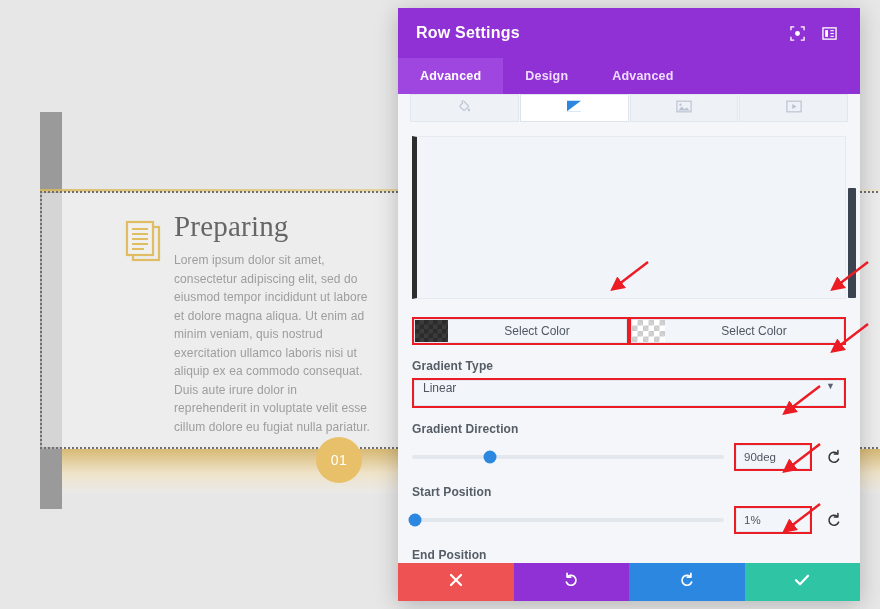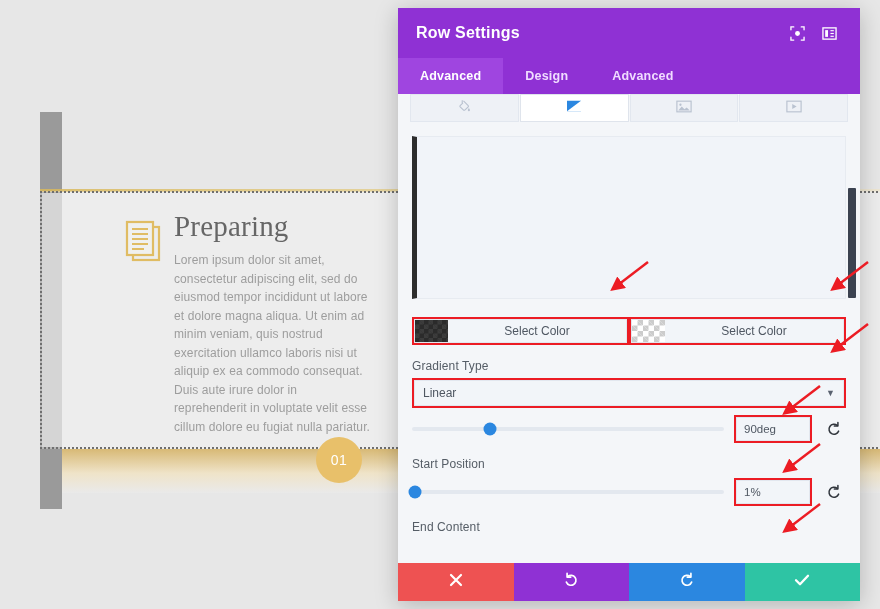--- a/index.html
+++ b/index.html
@@ -184,21 +184,21 @@
     height: 163px;
     background: #f1f4f9;
     border: 1px solid #e7ebf1;
     border-left: 5px solid #2d2d2d;
   }
 
   .field-block { padding: 0 14px; }
   .field-label {
     font-size: 12px;
     color: #555d66;
-    font-weight: normal;
+    font-weight: bold;
     margin: 14px 0 5px 0;
     letter-spacing: .1px;
   }
 
   .color-row {
     display: flex; margin-top: 18px;
   }
   .color-field {
     flex: 1 1 0;
     position: relative;
@@ -237,21 +237,21 @@
     cursor: pointer;
   }
 
   .select-wrap {
     border: 2px solid #ec1c24;
   }
   .select-box {
     height: 26px;
     background: #f2f5f9;
     border: 1px solid #e2e7ef;
-    display: flex; align-items: center;
+    display: flex; 
     padding: 0 8px;
     font-size: 12px;
     color: #4f5762;
     cursor: pointer;
   }
   .select-box .val { flex: 1 1 auto; }
   .select-caret { font-size: 9px; color: #5a6270; }
 
   .slider-row {
     display: flex; align-items: center;
@@ -436,20 +436,21 @@
       </div>
 
       <div class="field-label">Gradient Type</div>
       <div class="select-wrap">
         <div class="select-box">
           <span class="val">Linear</span>
           <span class="select-caret">▼</span>
         </div>
       </div>
 
+      <div class="field-label">Gradient Direction</div>
       <div class="slider-row">
         <div class="slider-track">
           <div class="slider-thumb" id="thumb-dir" style="left: 25%;"></div>
         </div>
         <div class="num-field">
           <input class="num-input" type="text" value="90deg" style="">
         </div>
         <div class="reset-btn">
           <svg width="16" height="16" viewBox="0 0 18 18">
             <path d="M14.2 11.4A5.6 5.6 0 1 1 12.6 5" fill="none" stroke="#30353c" stroke-width="1.7" stroke-linecap="round"></path>
@@ -467,21 +468,21 @@
           <input class="num-input" type="text" value="1%" style="">
         </div>
         <div class="reset-btn">
           <svg width="16" height="16" viewBox="0 0 18 18">
             <path d="M14.2 11.4A5.6 5.6 0 1 1 12.6 5" fill="none" stroke="#30353c" stroke-width="1.7" stroke-linecap="round"></path>
             <path d="M13.4 1.6v4.1H9.3" fill="none" stroke="#30353c" stroke-width="1.7" stroke-linecap="round" stroke-linejoin="round"></path>
           </svg>
         </div>
       </div>
 
-      <div class="field-label">End Content</div>
+      <div class="field-label">End Position</div>
 
     </div>
 
     <div class="scrollbar-track">
       <div class="scrollbar-thumb"></div>
     </div>
   </div>
 
   <div class="modal-footer">
     <div class="foot-btn cancel">

